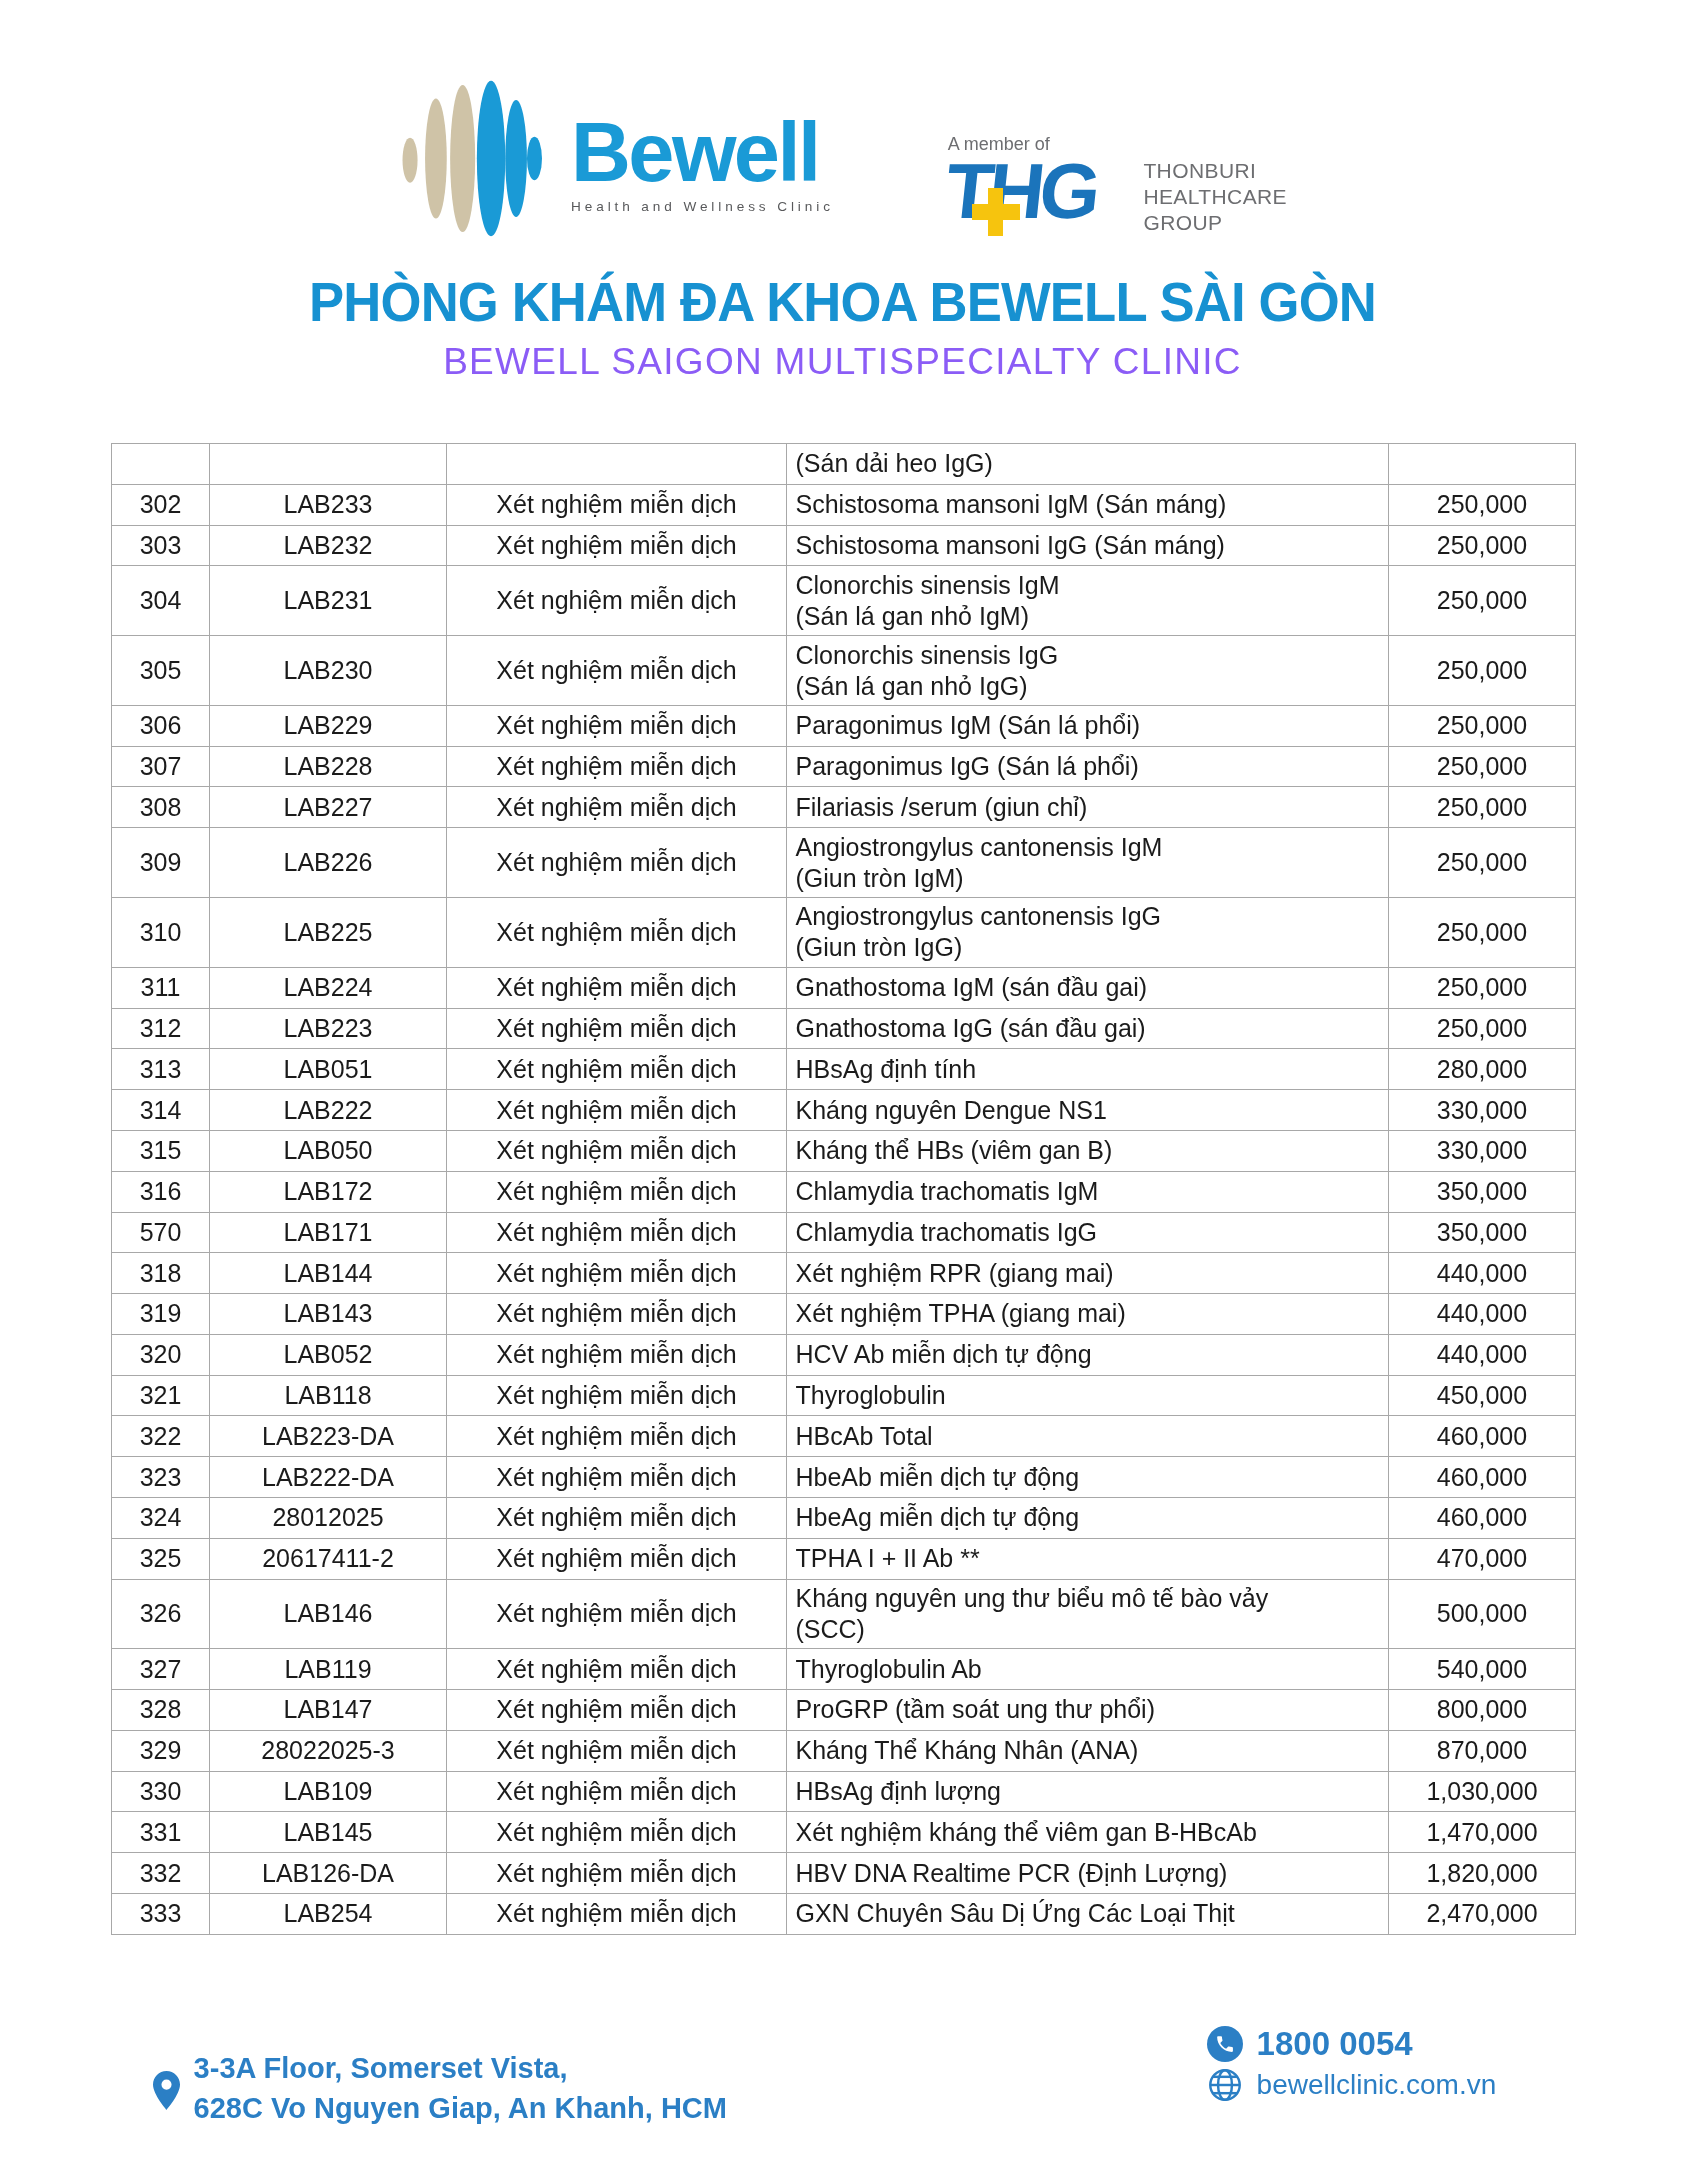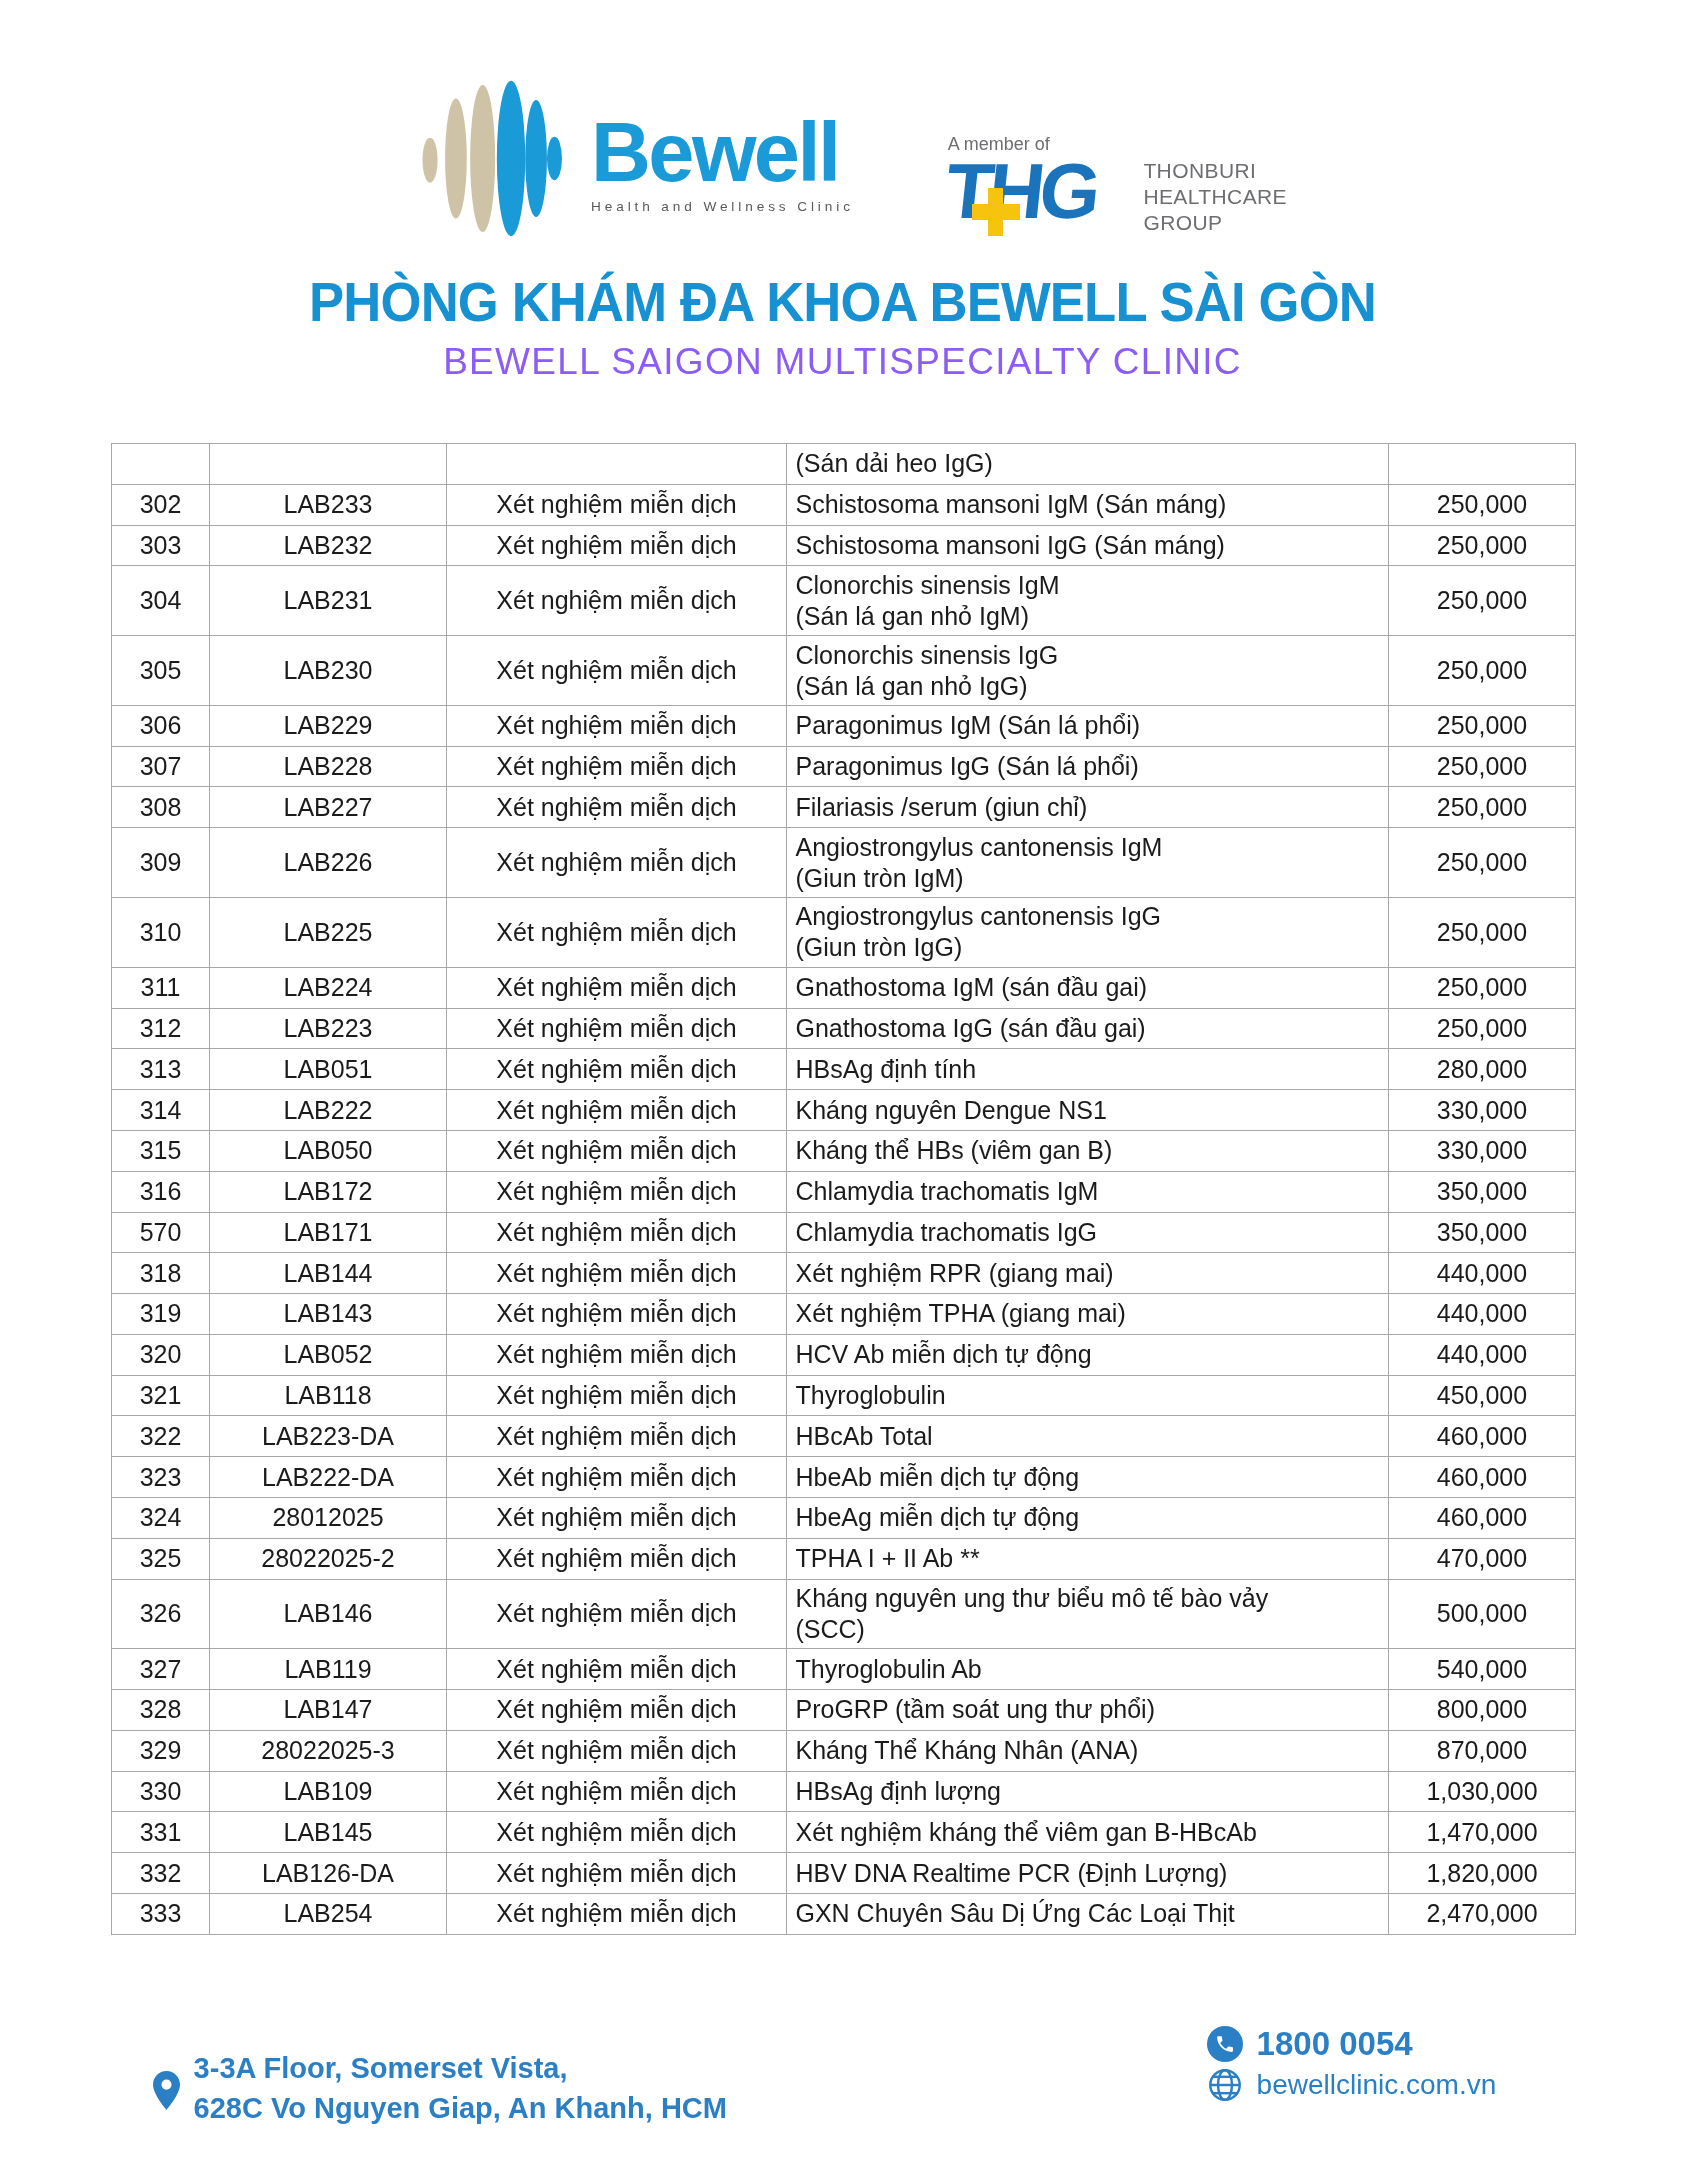--- a/index.html
+++ b/index.html
@@ -4,21 +4,21 @@
 <style>
   html,body { margin:0; padding:0; background:#ffffff; }
   body {
     width:1685px; height:2181px; position:relative;
     font-family:"Liberation Sans","DejaVu Sans",sans-serif;
     -webkit-font-smoothing:antialiased;
   }
   .page { position:absolute; inset:0; background:#fff; overflow:hidden; }
 
   
-  .bewell-logo { position:absolute; left:420px; top:75px; display:flex; align-items:center; gap:24px; }
+  .bewell-logo { position:absolute; left:400px; top:75px; display:flex; align-items:center; gap:24px; }
   .bewell-waves { width:147px; height:167px; }
   .bewell-textblock { display:flex; flex-direction:column; margin-top:12px; }
   .bewell-wordmark { font-size:83px; font-weight:bold; color:#1a9ad6; letter-spacing:-2.6px; line-height:0.92; }
   .bewell-tagline { font-size:13.6px; color:#58595b; letter-spacing:3.9px; margin-top:8.5px; white-space:nowrap; }
 
   .thg-logo { position:absolute; left:946px; top:134px; }
   .thg-member { font-size:18px; color:#6d6e71; margin:0 0 3.4px 1.7px; }
   .thg-row { display:flex; align-items:center; gap:20.4px; }
   .thg-mark { position:relative; width:177px; height:75px; }
   .thg-letters {
@@ -283,21 +283,21 @@
     </tr>
         <tr>
       <td class="c-no">324</td>
       <td class="c-code">28012025</td>
       <td class="c-cat">Xét nghiệm miễn dịch</td>
       <td class="c-name">HbeAg miễn dịch tự động</td>
       <td class="c-price">460,000</td>
     </tr>
         <tr>
       <td class="c-no">325</td>
-      <td class="c-code">28022025-2</td>
+      <td class="c-code">20617411-2</td>
       <td class="c-cat">Xét nghiệm miễn dịch</td>
       <td class="c-name">TPHA I + II Ab **</td>
       <td class="c-price">470,000</td>
     </tr>
         <tr>
       <td class="c-no">326</td>
       <td class="c-code">LAB146</td>
       <td class="c-cat">Xét nghiệm miễn dịch</td>
       <td class="c-name">Kháng nguyên ung thư biểu mô tế bào vảy
 (SCC)</td>

